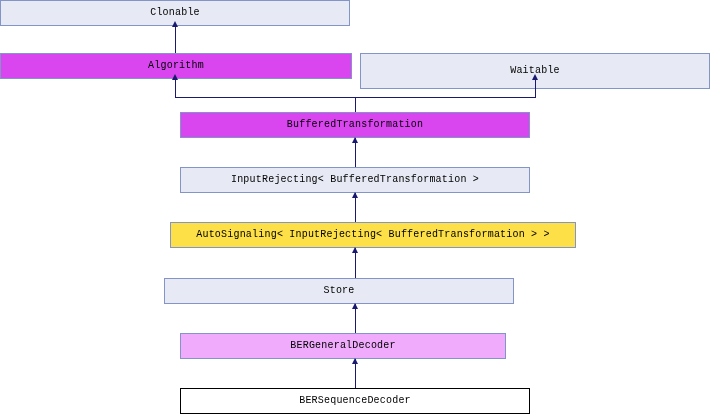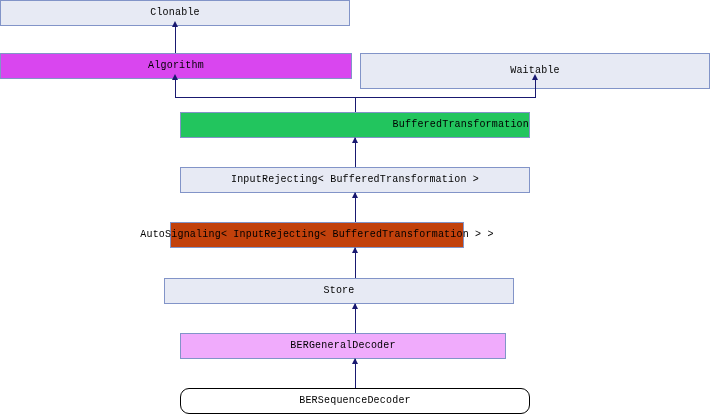--- a/index.html
+++ b/index.html
@@ -66,41 +66,41 @@
   </div>
 
   <div class="node" style="left: 0px; top: 53px; width: 352px; height: 26px; background: #d946ef; border-color: rgb(130, 148, 200); color: rgb(0, 0, 0);">
     <span class="node-label">Algorithm</span>
   </div>
 
   <div class="node" style="left: 360px; top: 53px; width: 350px; height: 36px; background: rgb(231, 234, 244); border-color: rgb(130, 148, 200); color: rgb(0, 0, 0);">
     <span class="node-label">Waitable</span>
   </div>
 
-  <div class="node" style="left: 180px; top: 112px; width: 350px; height: 26px; background: #22c55e; border-color: rgb(130, 148, 200); color: rgb(0, 0, 0); justify-content: flex-end;">
+  <div class="node" style="left: 180px; top: 112px; width: 350px; height: 26px; background: #d946ef; border-color: rgb(130, 148, 200); color: rgb(0, 0, 0);">
     <span class="node-label">BufferedTransformation</span>
   </div>
 
   <div class="node" style="left: 180px; top: 167px; width: 350px; height: 26px; background: rgb(231, 234, 244); border-color: rgb(130, 148, 200); color: rgb(0, 0, 0);">
     <span class="node-label">InputRejecting&lt; BufferedTransformation &gt;</span>
   </div>
 
-  <div class="node" style="left: 170px; top: 222px; width: 294px; height: 26px; background: #c2410c; border-color: rgb(130, 148, 200); color: rgb(0, 0, 0); text-align: right;">
+  <div class="node" style="left: 170px; top: 222px; width: 406px; height: 26px; background: #fde047; border-color: rgb(130, 148, 200); color: rgb(0, 0, 0); text-align: right;">
     <span class="node-label">AutoSignaling&lt; InputRejecting&lt; BufferedTransformation &gt; &gt;</span>
   </div>
 
   <div class="node" style="left: 164px; top: 278px; width: 350px; height: 26px; background: rgb(231, 234, 244); border-color: rgb(130, 148, 200); color: rgb(0, 0, 0);">
     <span class="node-label">Store</span>
   </div>
 
   <div class="node" style="left: 180px; top: 333px; width: 326px; height: 26px; background: #f0abfc; border-color: rgb(130, 148, 200); color: rgb(0, 0, 0);">
     <span class="node-label">BERGeneralDecoder</span>
   </div>
 
-  <div class="node focus" style="left: 180px; top: 388px; width: 350px; height: 26px; background: rgb(255, 255, 255); border-color: rgb(0, 0, 0); color: rgb(0, 0, 0); border-radius: 9px;">
+  <div class="node focus" style="left: 180px; top: 388px; width: 350px; height: 26px; background: rgb(255, 255, 255); border-color: rgb(0, 0, 0); color: rgb(0, 0, 0);">
     <span class="node-label">BERSequenceDecoder</span>
   </div>
 
   <div class="edge-v" style="left: 175px; top: 26px; height: 27px; background: rgb(25, 25, 112);"></div>
   <div class="arrow-up" style="left: 172px; top: 21px; border-bottom-color: rgb(25, 25, 112);"></div>
 
   <div class="edge-v" style="left: 175px; top: 79px; height: 18px; background: rgb(25, 25, 112);"></div>
   <div class="arrow-up" style="left: 172px; top: 74px; border-bottom-color: rgb(25, 25, 112);"></div>
 
   <div class="edge-v" style="left: 535px; top: 79px; height: 18px; background: rgb(25, 25, 112);"></div>

